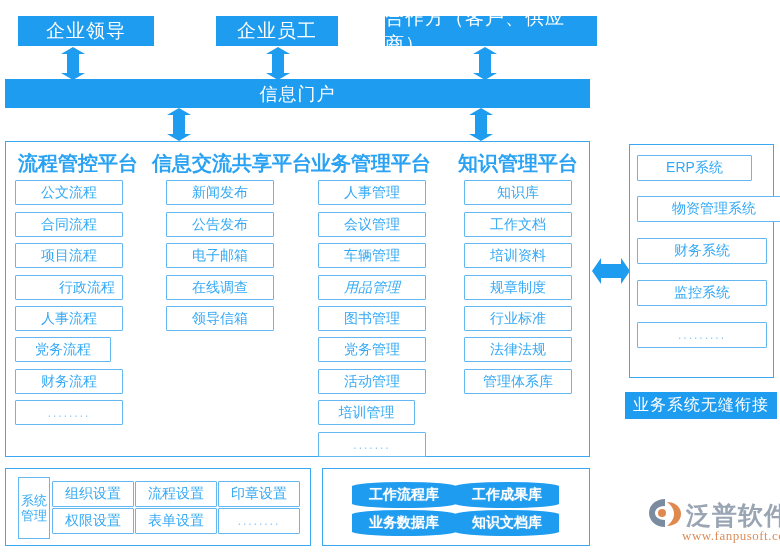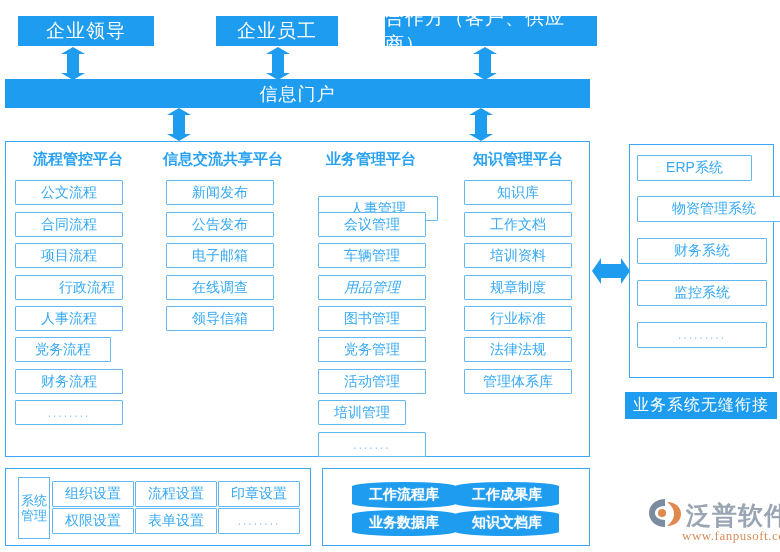--- a/index.html
+++ b/index.html
@@ -42,21 +42,21 @@
   
   .panel{
     position:absolute;
     border:1.5px solid #3aa9f2;
     background:#ffffff;
     box-sizing:border-box;
   }
 
   .colhead{
     position:absolute;
-    font-size:15px;
+    font-size:20px;
     font-weight:bold;
     color:#2aa2f3;
     text-align:center;
     white-space:nowrap;
   }
 
   
   .varrow{position:absolute;}
   .harrow{position:absolute;}
 
@@ -197,42 +197,42 @@
   <div class="obox" style="left:166px;top:243px;width:108px;height:25px;">
       <span>电子邮箱</span>
     </div>
   <div class="obox" style="left:166px;top:275px;width:108px;height:25px;">
       <span>在线调查</span>
     </div>
   <div class="obox" style="left:166px;top:306px;width:108px;height:25px;">
       <span>领导信箱</span>
     </div>
 
-  <div class="obox" style="left:318px;top:196px;width:120px;height:25px;align-items:center;">
+  <div class="obox" style="left:318px;top:180px;width:108px;height:25px;align-items:center;">
       <span>人事管理</span>
     </div>
   <div class="obox" style="left:318px;top:212px;width:108px;height:25px;">
       <span>会议管理</span>
     </div>
   <div class="obox" style="left:318px;top:243px;width:108px;height:25px;">
       <span>车辆管理</span>
     </div>
   <div class="obox" style="left:318px;top:275px;width:108px;height:25px;font-style:italic;">
       <span>用品管理</span>
     </div>
   <div class="obox" style="left:318px;top:306px;width:108px;height:25px;">
       <span>图书管理</span>
     </div>
   <div class="obox" style="left:318px;top:337px;width:108px;height:25px;">
       <span>党务管理</span>
     </div>
   <div class="obox" style="left:318px;top:369px;width:108px;height:25px;">
       <span>活动管理</span>
     </div>
-  <div class="obox" style="left:318px;top:400px;width:88px;height:25px;">
+  <div class="obox" style="left:318px;top:400px;width:97px;height:25px;">
       <span>培训管理</span>
     </div>
   <div class="obox" style="left:318px;top:432px;width:108px;height:25px;">
       <span class="dots">.......</span>
     </div>
 
   <div class="obox" style="left:464px;top:212px;width:108px;height:25px;">
       <span>工作文档</span>
     </div>
   <div class="obox" style="left:464px;top:180px;width:108px;height:25px;">

